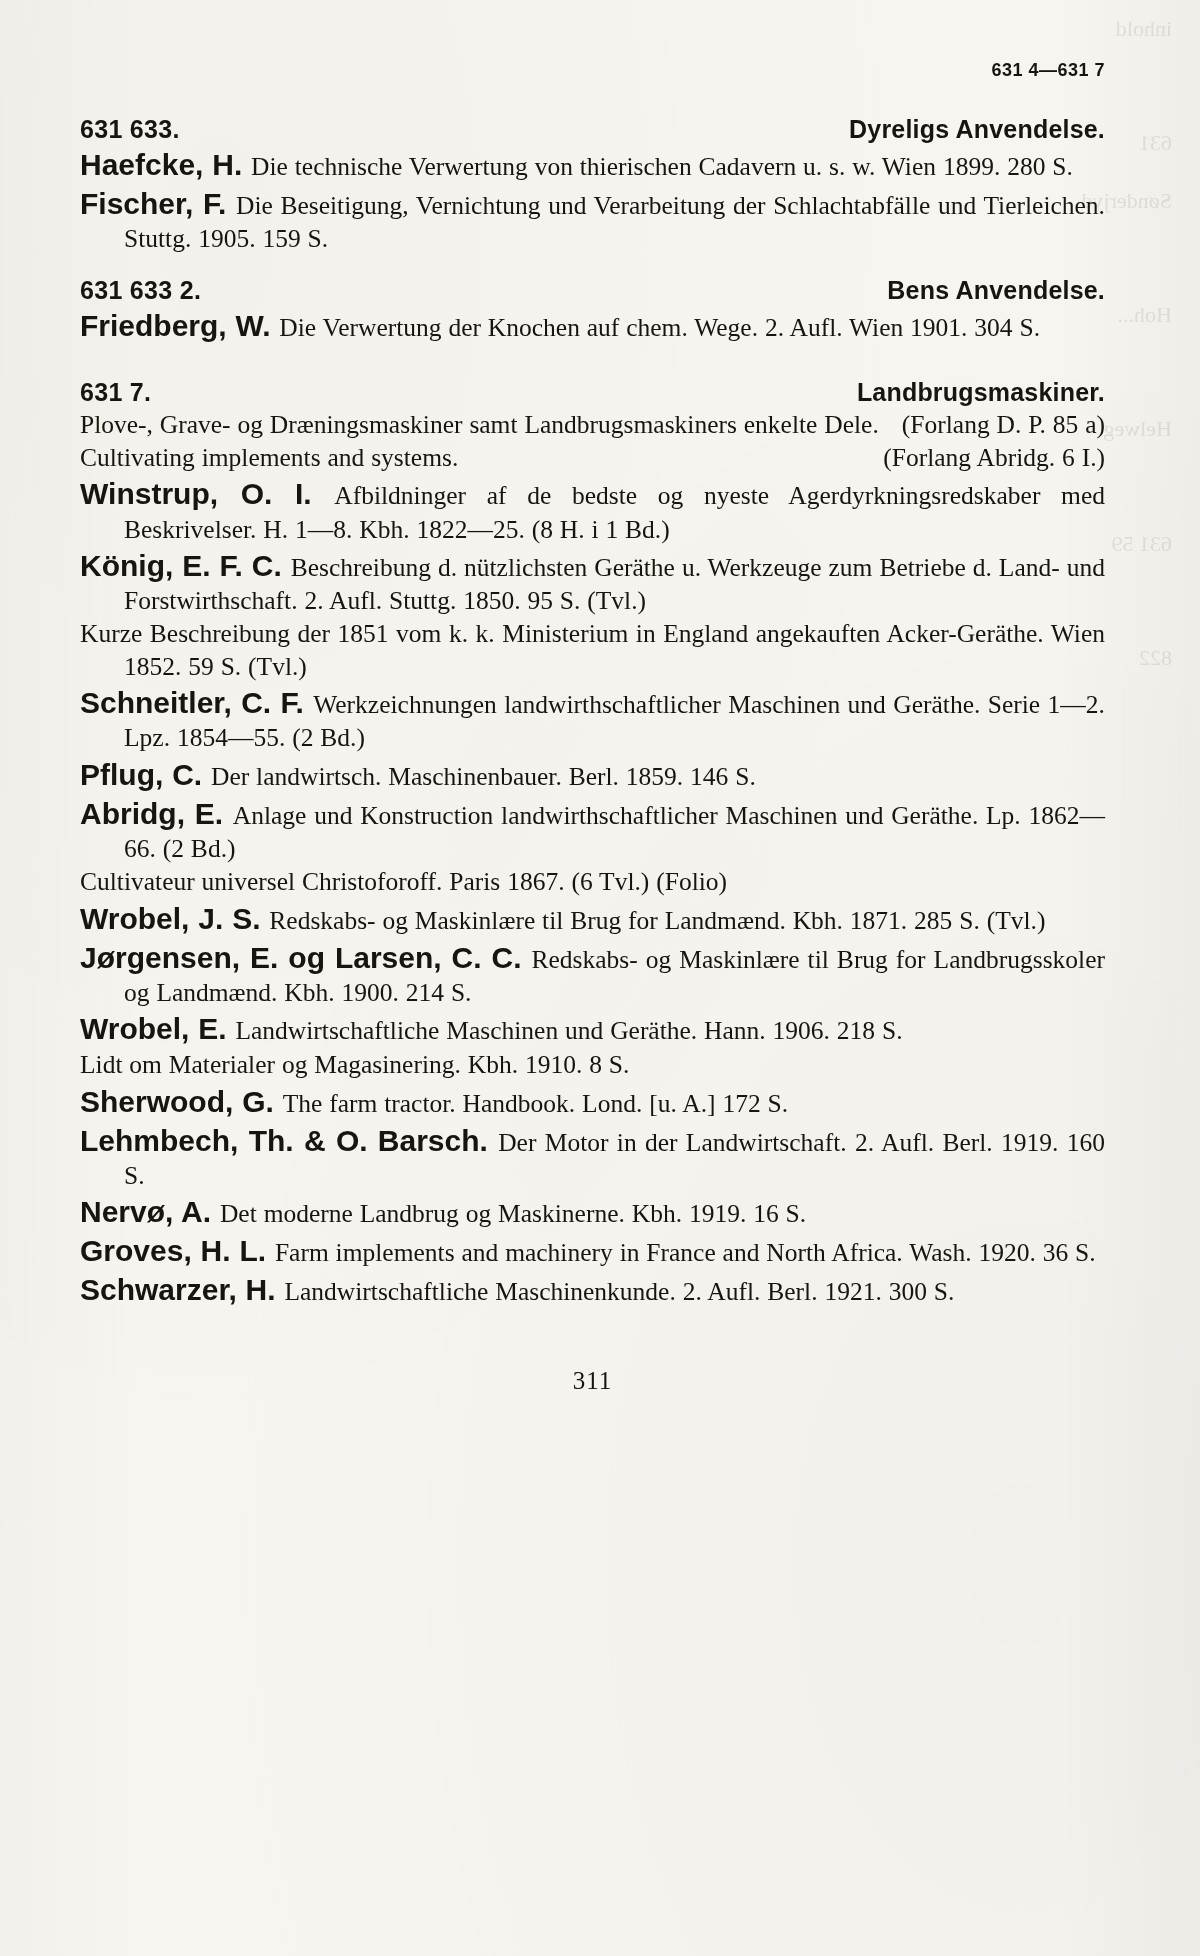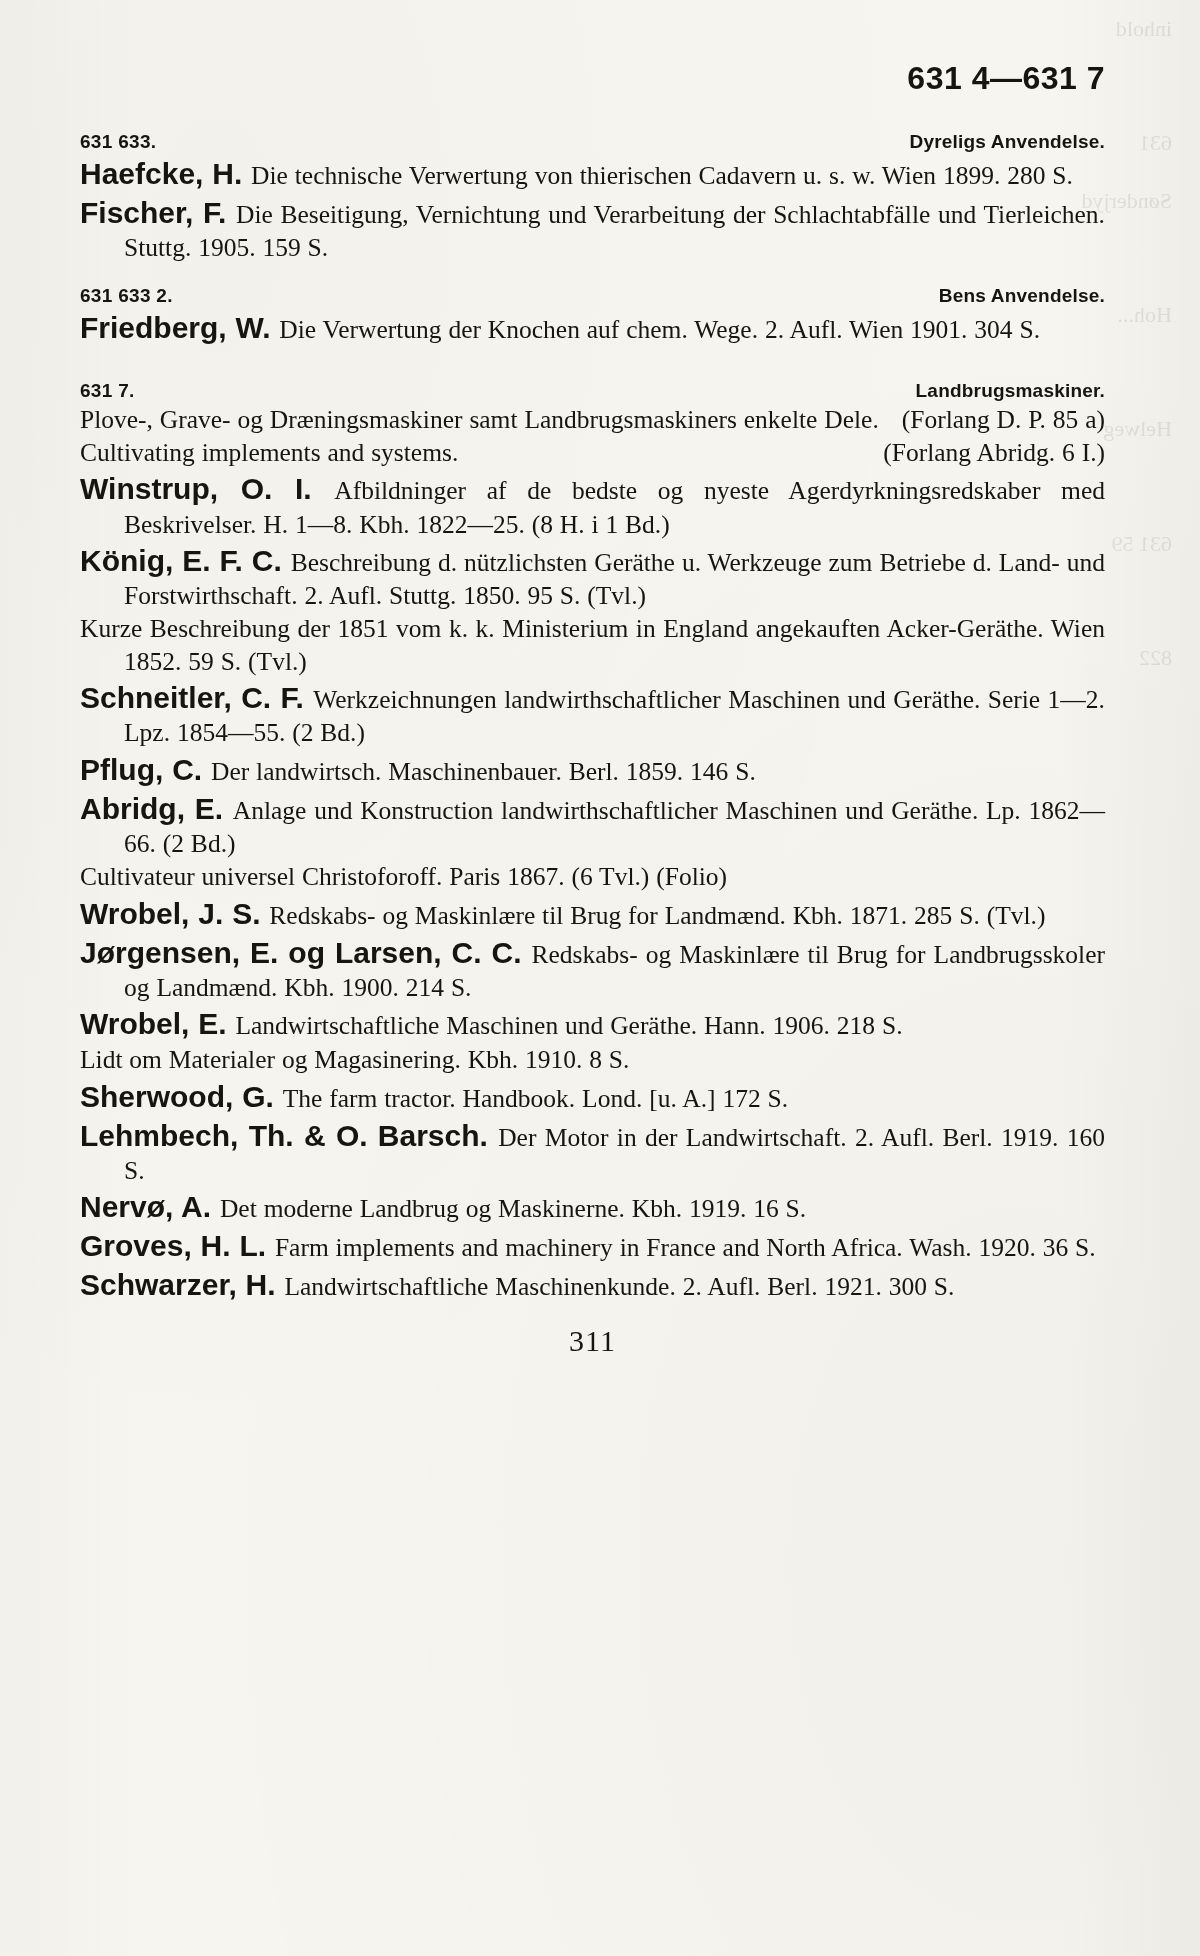--- a/index.html
+++ b/index.html
@@ -35,31 +35,31 @@
     pointer-events: none;
   }
   .content {
     position: relative;
     z-index: 2;
   }
   .running-head {
     text-align: right;
     font-family: "Liberation Sans", sans-serif;
     font-weight: bold;
-    font-size: 32px;
+    font-size: 18px;
     letter-spacing: 0.5px;
     margin: 0 0 34px 0;
   }
   .section-head {
     display: flex;
     justify-content: space-between;
     align-items: baseline;
     font-family: "Liberation Sans", sans-serif;
     font-weight: bold;
-    font-size: 19px;
+    font-size: 25px;
     margin-top: 20px;
     margin-bottom: 2px;
   }
   .section-head.first { margin-top: 0; }
   .section-head .cls { letter-spacing: 0.3px; }
   .section-head .ttl { letter-spacing: 0.2px; }
 
   .entry {
     font-size: 25.5px;
     line-height: 1.27;
@@ -74,22 +74,22 @@
     font-family: "Liberation Sans", sans-serif;
     font-weight: bold;
     font-size: 30px;
   }
   .entry .right {
     float: right;
   }
   .gap { height: 12px; }
   .folio {
     text-align: center;
-    font-size: 30px;
-    margin-top: 20px;
+    font-size: 25px;
+    margin-top: 58px;
     letter-spacing: 1px;
   }
   
   .ghost {
     position: absolute;
     right: 28px;
     top: 0;
     width: 150px;
     height: 100%;
     z-index: 1;

